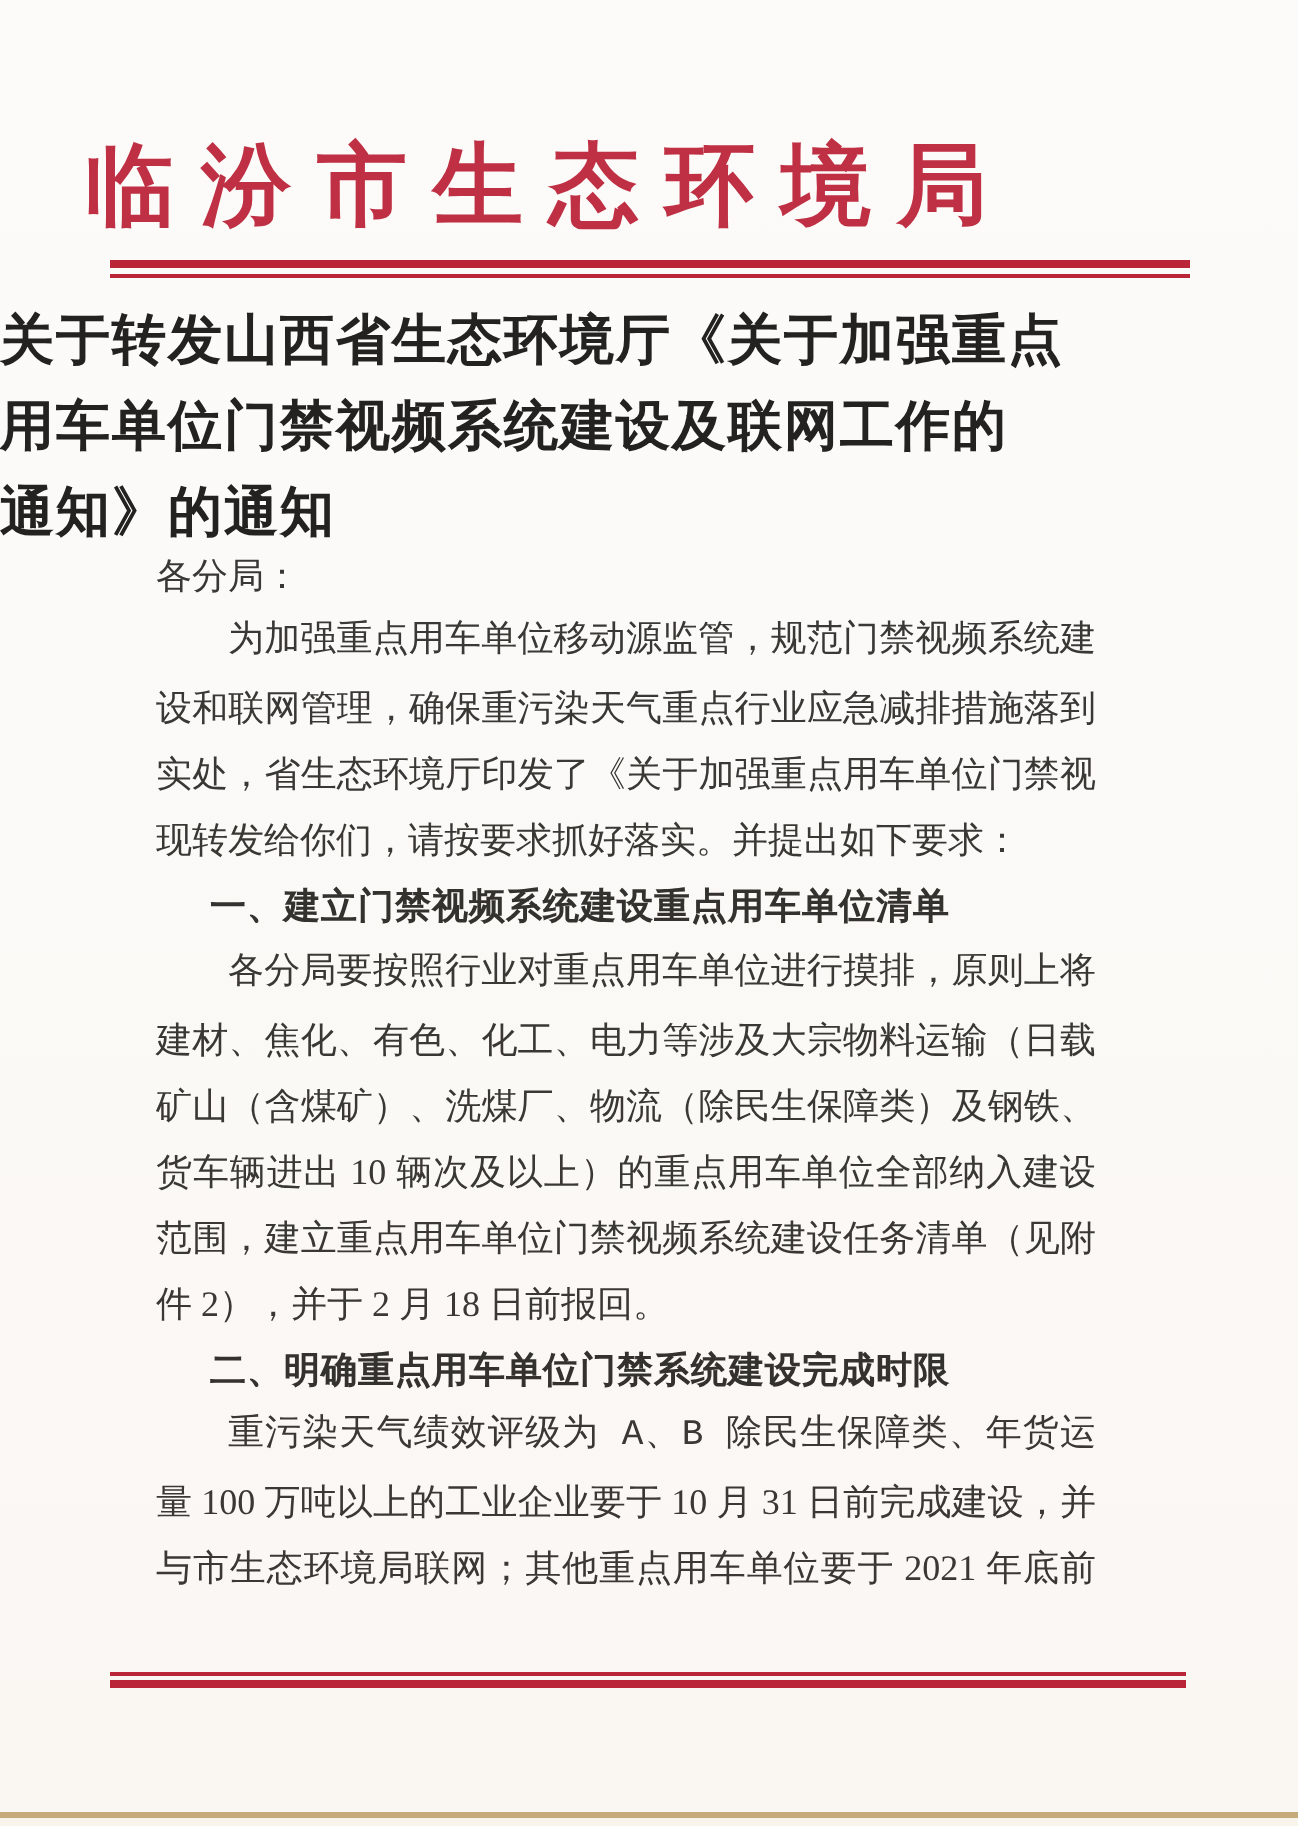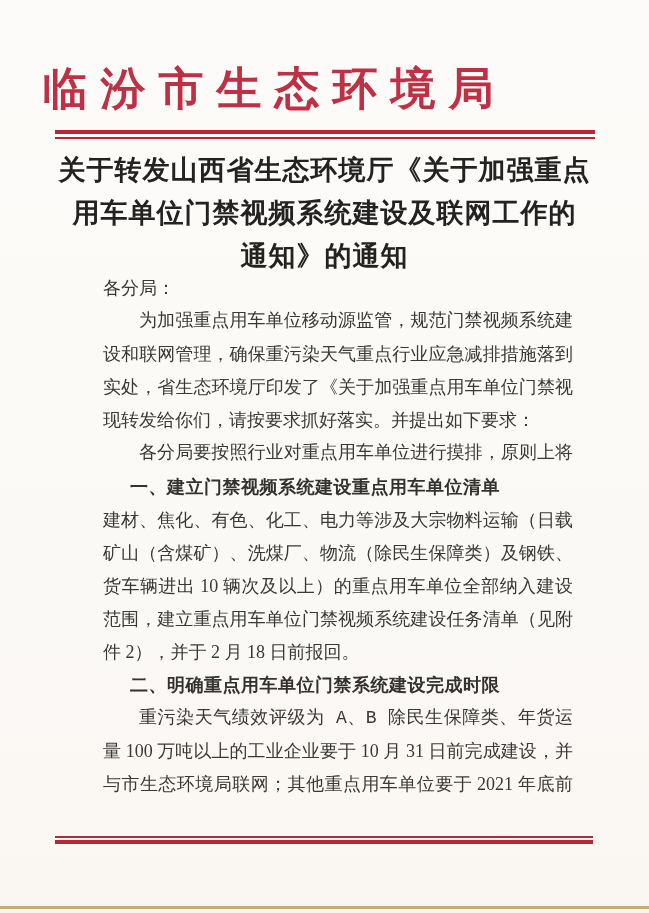--- a/index.html
+++ b/index.html
@@ -7,45 +7,45 @@
     position:relative;
     width:649px;height:913px;
     background:linear-gradient(180deg,#fcfbf9 0%,#fbf9f6 60%,#faf7f3 100%);
     overflow:hidden;
     font-family:"Liberation Serif", serif;
   }
   
   .letterhead{
     position:absolute;top:66px;left:0;width:536px;
     text-align:center;
-    font-family:Liberation Mono, monospace;
+    font-family:Liberation Sans, sans-serif;
     font-weight:bold;
     font-size:45px;line-height:54px;
     letter-spacing:13px;text-indent:13px;
     color:var(--red,#c03044);
   }
   .rule-top{
     position:absolute;top:130px;left:55px;width:540px;height:3px;
     border-top:4px solid var(--rule,#ba2638);
     border-bottom:2px solid var(--rule,#ba2638);
   }
   
   .doc-title{
     position:absolute;top:149px;left:0;width:649px;
-    text-align:center;color:#232220;
+    color:#232220;
   }
   .title-line{
     font-family:"Liberation Serif", serif;
     font-weight:bold;
     font-size:27px;line-height:43px;
     letter-spacing:1px;
   }
   
   .doc-body{
-    position:absolute;top:272px;left:103px;width:470px;
+    position:absolute;top:272px;left:78px;width:470px;
     color:#3a3834;
   }
   .bline{
     font-size:18px;line-height:33.1px;height:33.1px;
     white-space:nowrap;
     font-family:"Liberation Serif", serif;
   }
   .bline.cont, .bline.indent{
     white-space:normal;
     text-align:justify;
@@ -88,22 +88,22 @@
       <div class="title-line">用车单位门禁视频系统建设及联网工作的</div>
       <div class="title-line">通知》的通知</div>
     </div>
 
   <div class="doc-body">
       <div class="bline plain">各分局：</div>
       <div class="bline indent">为加强重点用车单位移动源监管，规范门禁视频系统建</div>
       <div class="bline cont">设和联网管理，确保重污染天气重点行业应急减排措施落到</div>
       <div class="bline cont">实处，省生态环境厅印发了《关于加强重点用车单位门禁视</div>
       <div class="bline end">现转发给你们，请按要求抓好落实。并提出如下要求：</div>
+      <div class="bline section">一、建立门禁视频系统建设重点用车单位清单</div>
       <div class="bline indent">各分局要按照行业对重点用车单位进行摸排，原则上将</div>
-      <div class="bline section">一、建立门禁视频系统建设重点用车单位清单</div>
       <div class="bline cont">建材、焦化、有色、化工、电力等涉及大宗物料运输（日载</div>
       <div class="bline cont">矿山（含煤矿）、洗煤厂、物流（除民生保障类）及钢铁、</div>
       <div class="bline cont">货车辆进出 10 辆次及以上）的重点用车单位全部纳入建设</div>
       <div class="bline cont">范围，建立重点用车单位门禁视频系统建设任务清单（见附</div>
       <div class="bline end">件 2），并于 2 月 18 日前报回。</div>
       <div class="bline section">二、明确重点用车单位门禁系统建设完成时限</div>
       <div class="bline indent">重污染天气绩效评级为 A、B 除民生保障类、年货运</div>
       <div class="bline cont">量 100 万吨以上的工业企业要于 10 月 31 日前完成建设，并</div>
       <div class="bline cont">与市生态环境局联网；其他重点用车单位要于 2021 年底前</div>
     </div>

